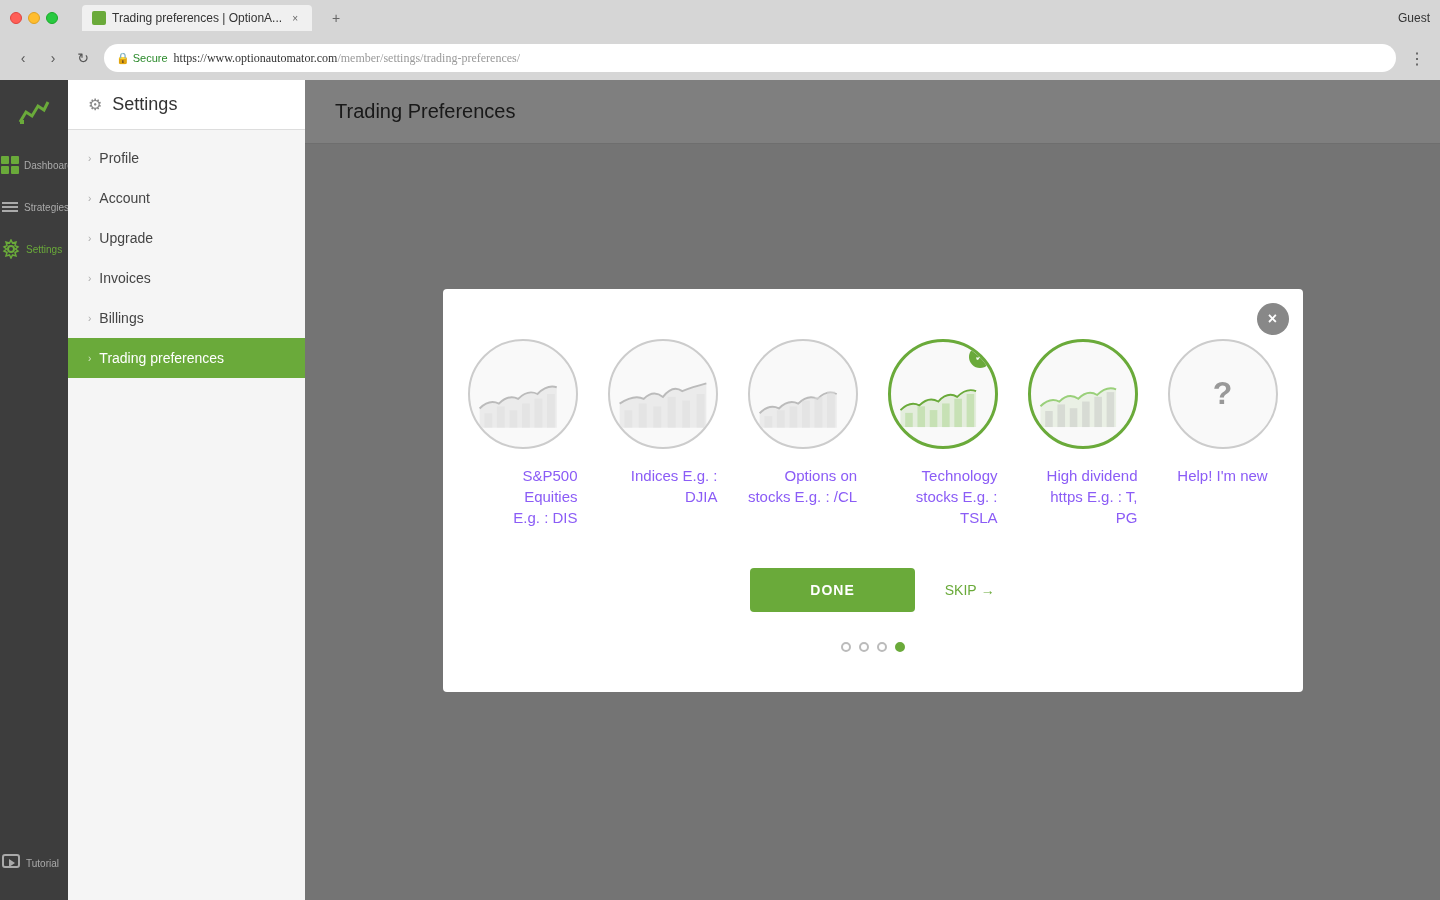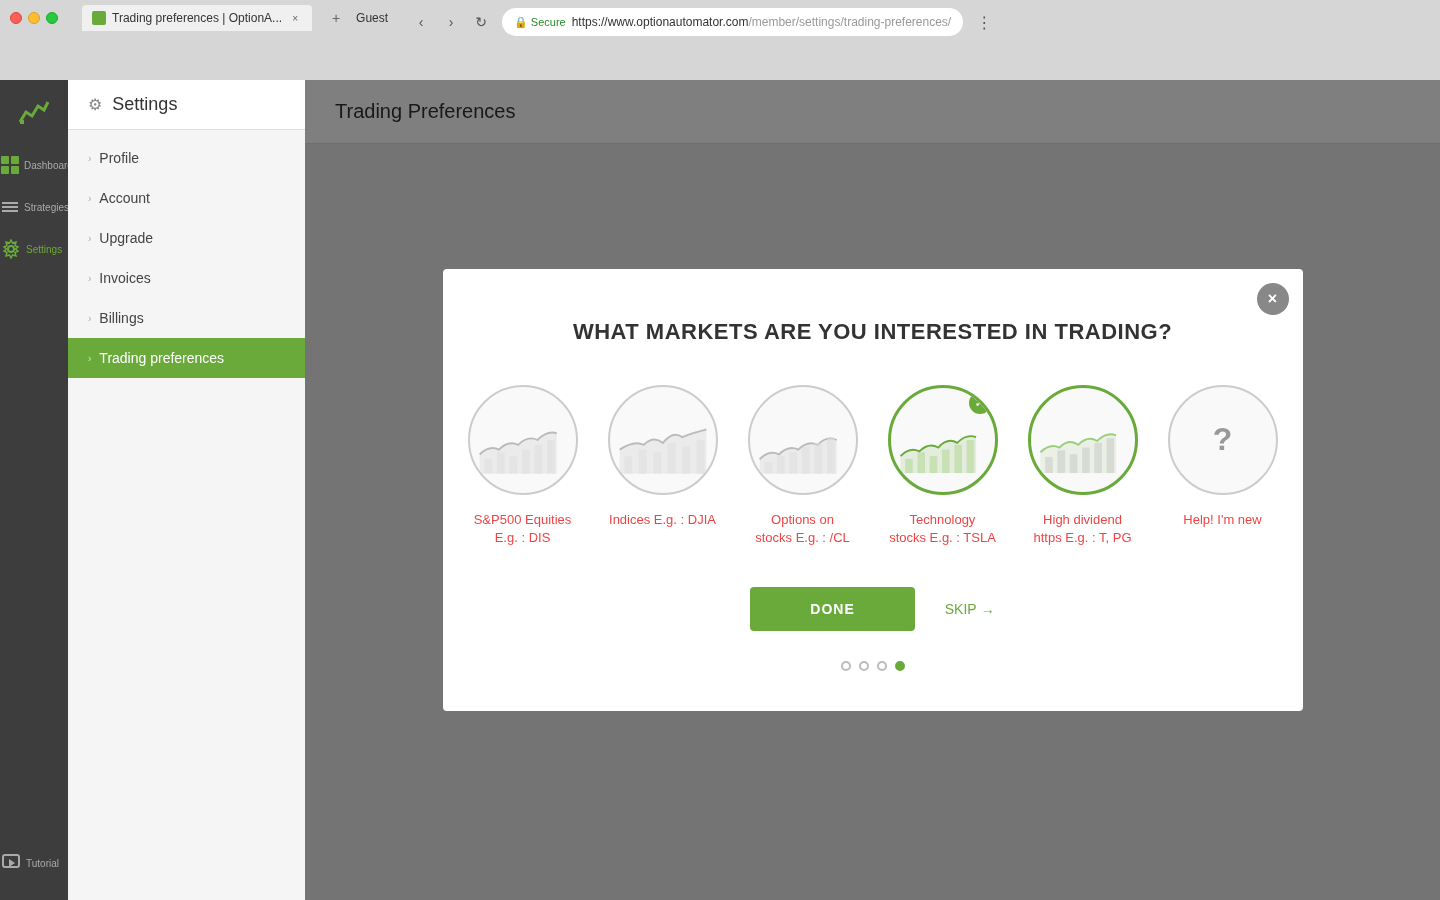--- a/index.html
+++ b/index.html
@@ -11,21 +11,21 @@
       height: 900px;
       overflow: hidden;
       position: relative;
     }
 
     
     .browser-chrome {
       background: #d6d6d6;
       height: 80px;
       display: flex;
-      flex-direction: row;
+      flex-direction: column;
     }
 
     .browser-titlebar {
       background: #d6d6d6;
       height: 36px;
       display: flex;
       align-items: center;
       padding: 0 10px;
       gap: 8px;
     }
@@ -138,20 +138,21 @@
       color: #2a8a2a;
       font-size: 11px;
       display: flex;
       align-items: center;
       gap: 3px;
     }
 
     .address-url {
       color: #333;
       font-size: 12px;
+      font-family: Liberation Serif, serif;
     }
 
     .address-url .domain { color: #333; }
     .address-url .path { color: #999; }
 
     .menu-btn {
       width: 26px;
       height: 26px;
       display: flex;
       align-items: center;
@@ -367,23 +368,23 @@
       background: #6aaa3a;
       color: white;
       display: flex;
       align-items: center;
       justify-content: center;
       font-size: 12px;
       z-index: 2;
     }
 
     .market-label {
-      font-size: 13px;
-      color: #ef4444;
-      text-align: center;
+      font-size: 15px;
+      color: #8b5cf6;
+      text-align: right;
       line-height: 1.4;
     }
 
     .question-mark {
       font-size: 32px;
       color: #999;
       font-weight: bold;
     }
 
     
@@ -581,21 +582,20 @@
       <span>Trading Preferences</span>
     </div>
 
     <div class="modal-overlay">
       <div class="modal">
 
         <button class="modal-close">
           <span>×</span>
         </button>
 
-        <div class="modal-title">WHAT MARKETS ARE YOU INTERESTED IN TRADING?</div>
 
         <div class="market-options">
 
           <div class="market-option">
             <div class="market-circle">
               <svg width="110" height="110" viewBox="0 0 110 110">
                 <path class="chart-area" d="M10,70 Q20,60 30,65 Q40,55 50,60 Q60,50 70,55 Q80,45 90,48 L90,90 L10,90 Z"></path>
                 <path class="chart-line" d="M10,70 Q20,60 30,65 Q40,55 50,60 Q60,50 70,55 Q80,45 90,48"></path>
                 <rect x="15" y="75" width="8" height="15" fill="#ddd" opacity="0.5"></rect>
                 <rect x="28" y="68" width="8" height="22" fill="#ddd" opacity="0.5"></rect>

